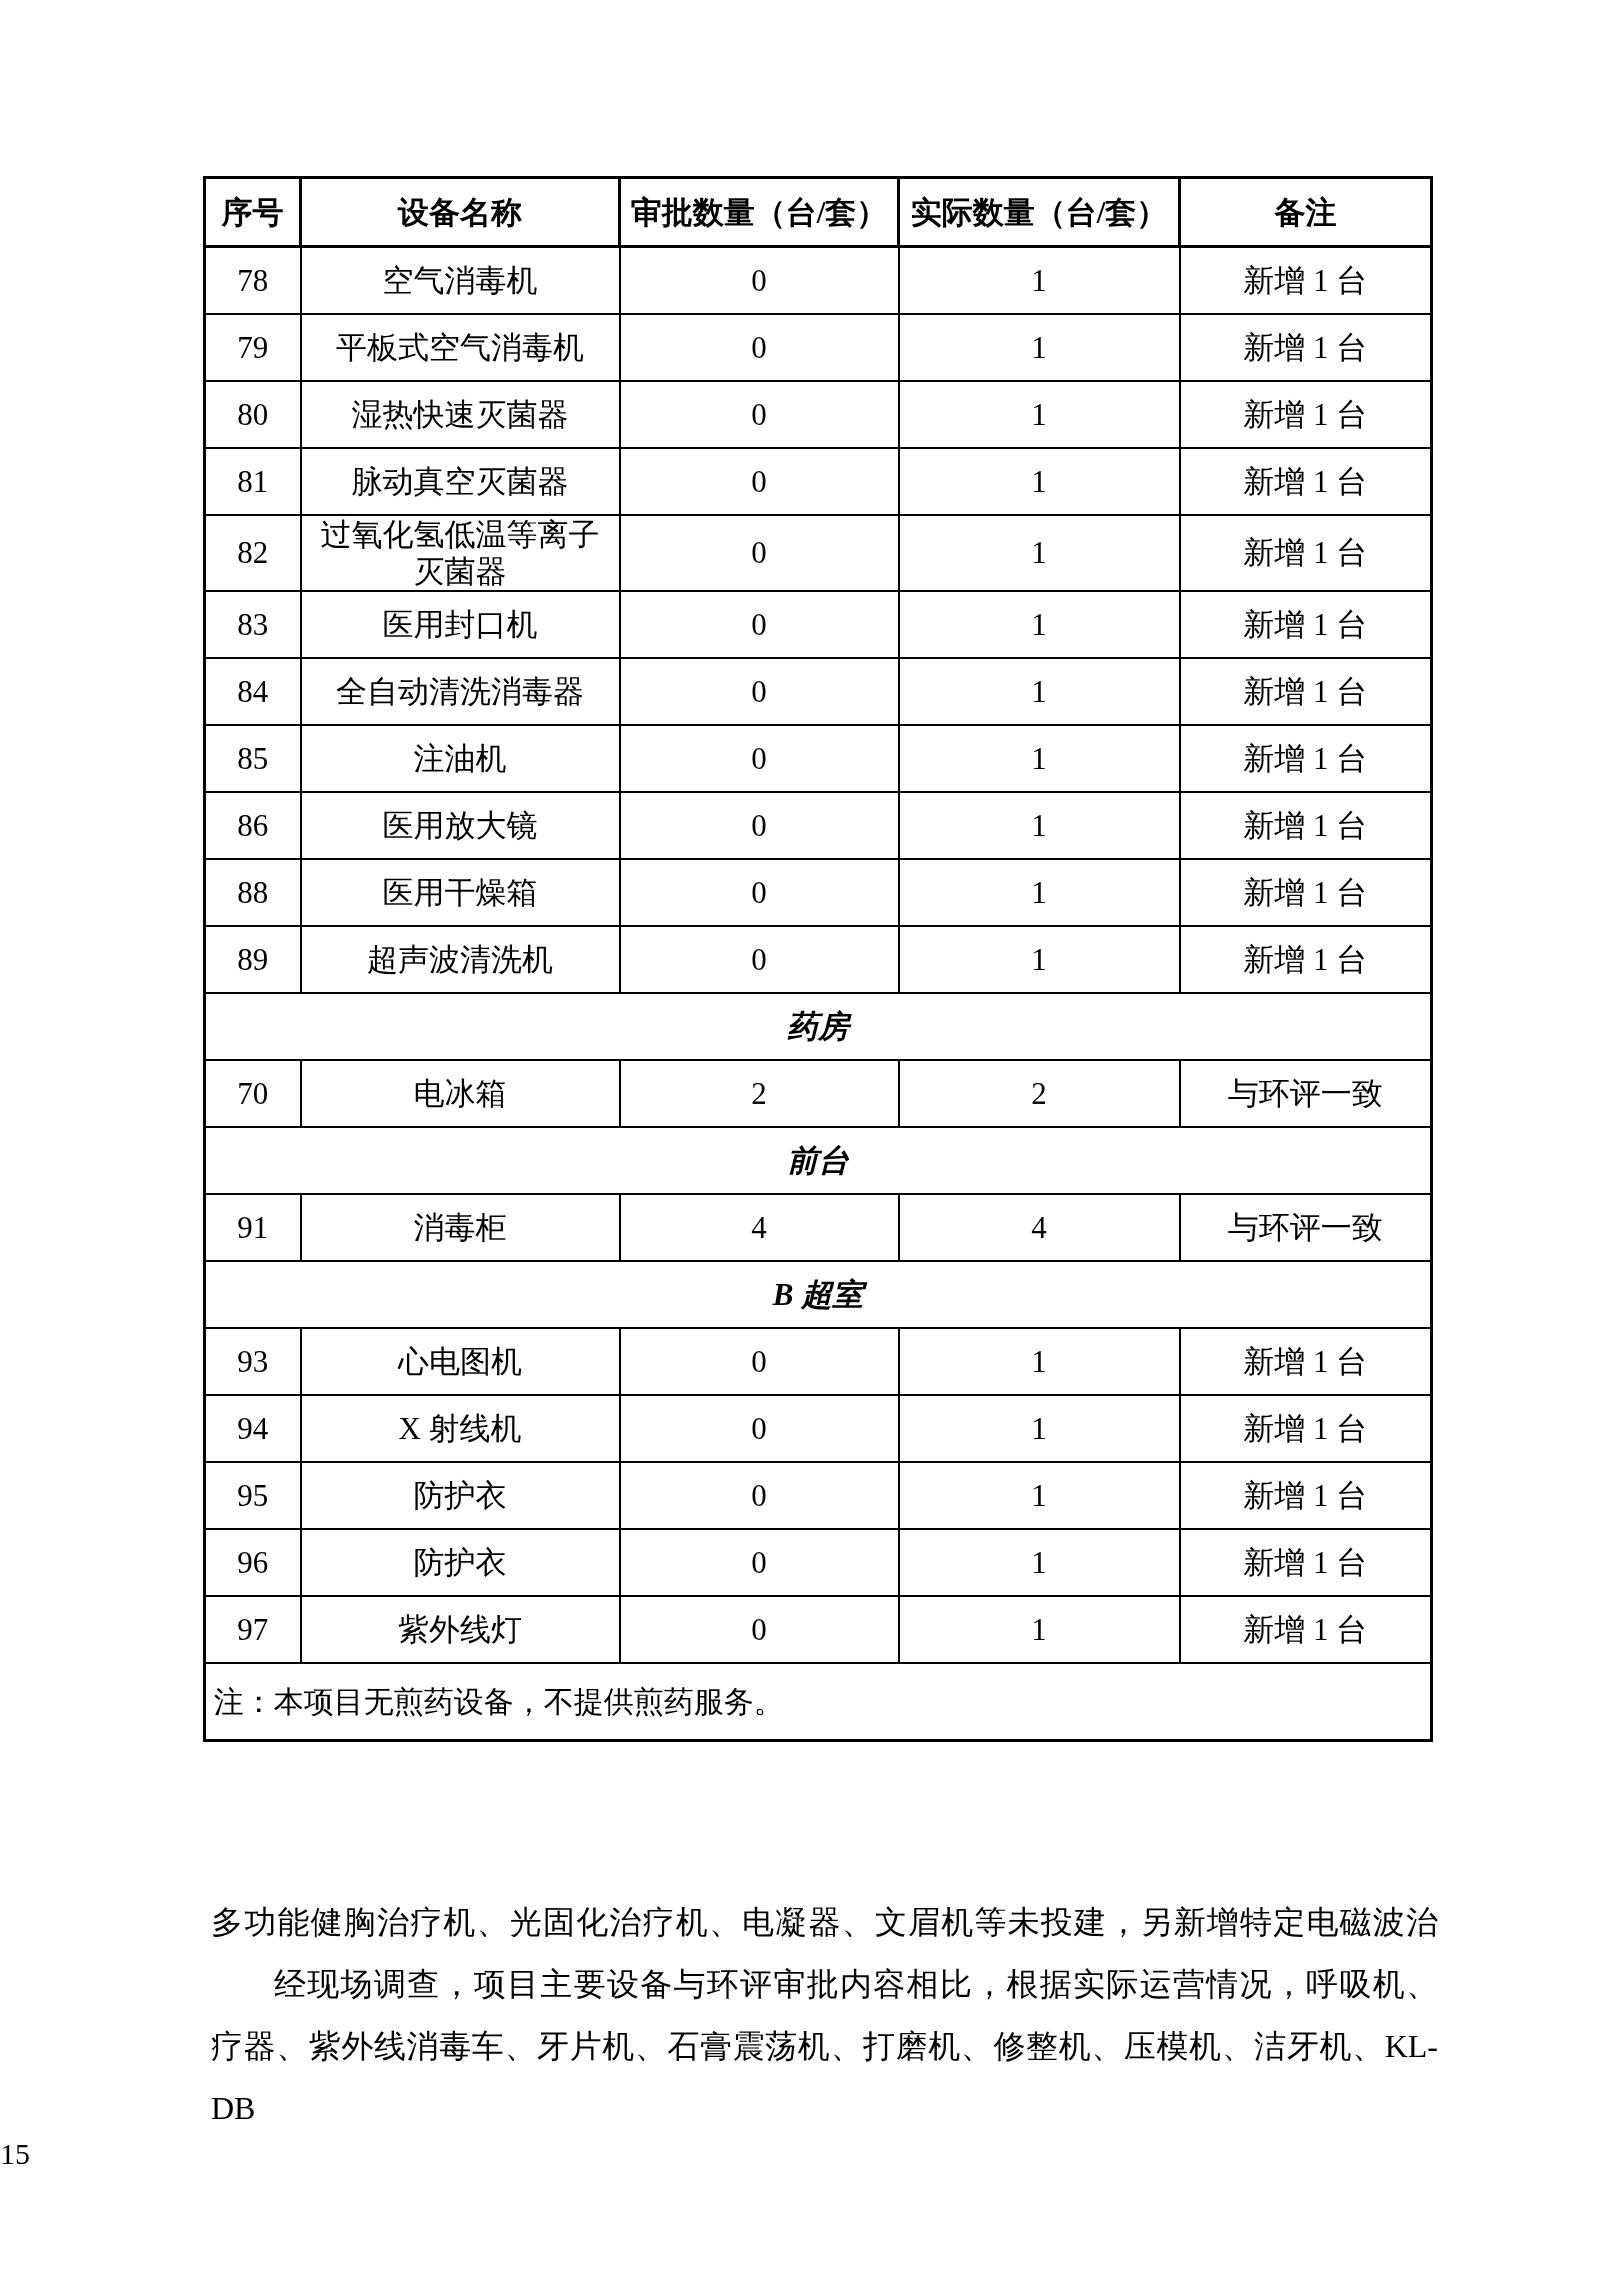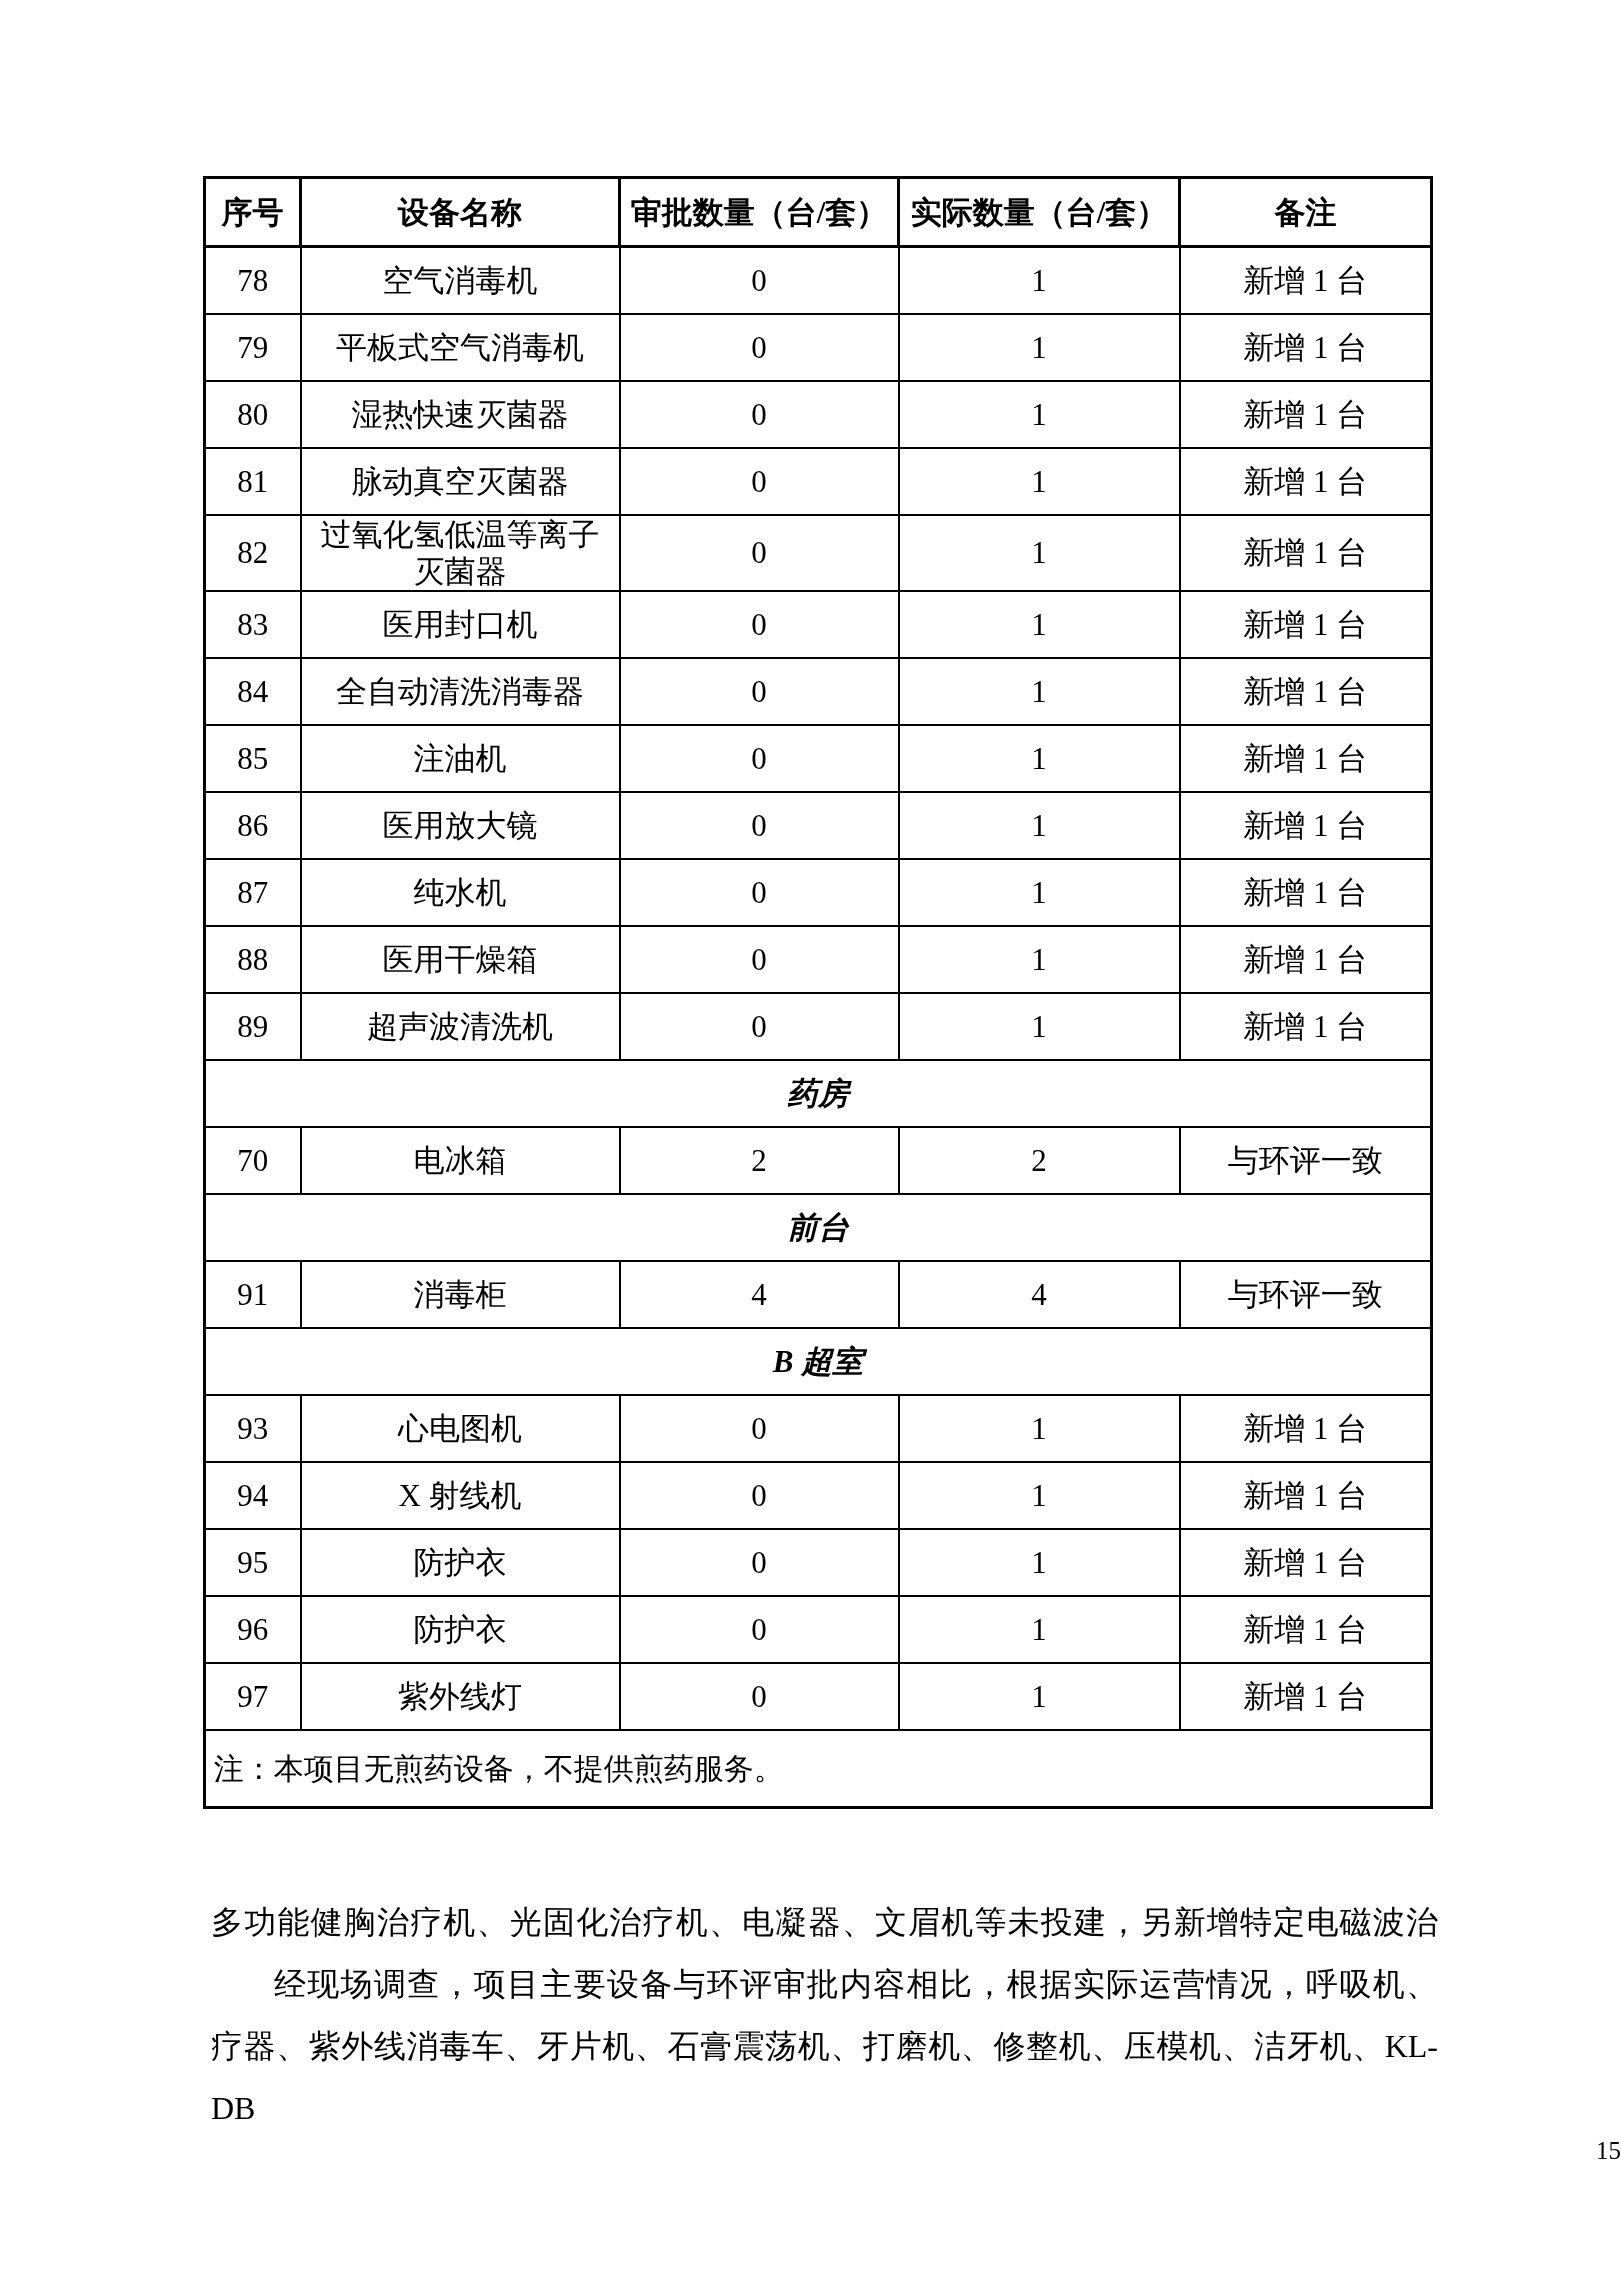--- a/index.html
+++ b/index.html
@@ -64,22 +64,22 @@
   }
   .paragraph .line.first {
     padding-left: 63px;
     box-sizing: border-box;
   }
   .page-number {
     position: absolute;
     left: 0;
     top: 2137px;
     width: 100%;
-    text-align: right;
-    font-size: 25px;
+    text-align: left;
+    font-size: 30px;
   }
 </style>
 </head>
 <body>
 
 <table class="doc-table">
   <colgroup>
     <col style="width:96px">
     <col style="width:319px">
     <col style="width:279px">
@@ -153,27 +153,20 @@
         <td>新增 1 台</td>
       </tr>
       <tr class="item">
         <td>86</td>
         <td>医用放大镜</td>
         <td>0</td>
         <td>1</td>
         <td>新增 1 台</td>
       </tr>
       <tr class="item">
-        <td>87</td>
-        <td>纯水机</td>
-        <td>0</td>
-        <td>1</td>
-        <td>新增 1 台</td>
-      </tr>
-      <tr class="item">
         <td>88</td>
         <td>医用干燥箱</td>
         <td>0</td>
         <td>1</td>
         <td>新增 1 台</td>
       </tr>
       <tr class="item">
         <td>89</td>
         <td>超声波清洗机</td>
         <td>0</td>

